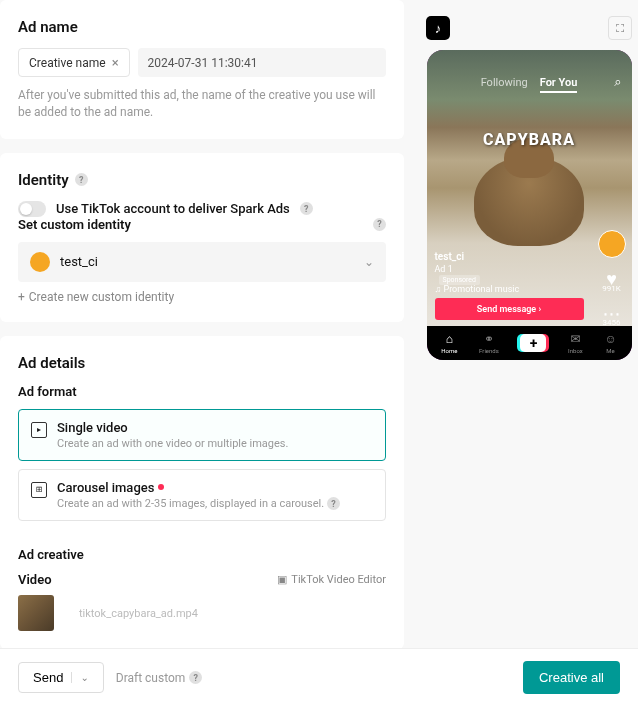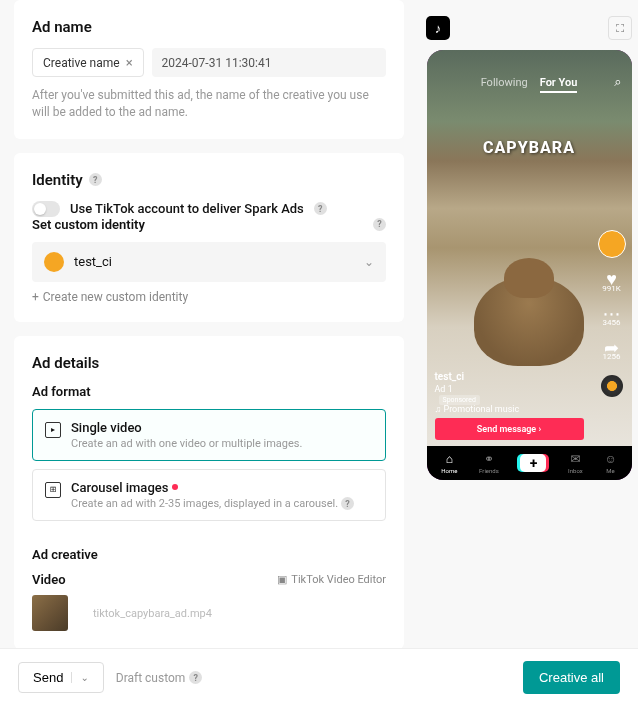--- a/index.html
+++ b/index.html
@@ -1,18 +1,18 @@
 <!DOCTYPE html>
 <html><head>
 <meta charset="utf-8">
 <style>
 * { box-sizing: border-box; margin: 0; padding: 0; }
 body { font-family: -apple-system, BlinkMacSystemFont, "Segoe UI", Roboto, sans-serif; background: #f8f8f8; color: #121212; width: 638px; height: 706px; overflow: hidden; position: relative; }
 .main-area { display: flex; gap: 16px; padding: 0; }
-.left-col { flex: 1; display: flex; flex-direction: column; gap: 14px; padding-left: 14px; }
+.left-col { flex: 1; display: flex; flex-direction: column; gap: 14px; }
 .card { background: #fff; border-radius: 6px; padding: 18px 18px; }
 .section-title { font-size: 15px; font-weight: 600; color: #121212; margin-bottom: 12px; display: flex; align-items: center; gap: 6px; }
 .sub-label { font-size: 13px; font-weight: 600; margin-bottom: 10px; color: #121212; display: flex; align-items: center; gap: 4px; justify-content: space-between; }
 .chip-row { display: flex; gap: 8px; margin-bottom: 10px; }
 .chip { background: #fff; border: 1px solid #e4e4e4; border-radius: 4px; padding: 6px 10px; font-size: 12px; display: flex; align-items: center; gap: 6px; color: #333; }
 .chip-x { color: #888; cursor: pointer; font-size: 13px; }
 .chip-date { background: #f5f5f5; border: none; color: #555; font-size: 12px; flex: 1; }
 .help-text { font-size: 12px; color: #999; line-height: 1.4; }
 .info-icon { width: 13px; height: 13px; border-radius: 50%; background: #e0e0e0; color: #888; font-size: 9px; display: inline-flex; align-items: center; justify-content: center; font-weight: bold; }
 .toggle-row { display: flex; align-items: center; gap: 10px; margin-bottom: 0; }
@@ -33,30 +33,30 @@
 .video-editor-link { display: flex; align-items: center; gap: 4px; font-size: 11px; color: #888; float: right; cursor: pointer; }
 .video-row { display: flex; align-items: center; gap: 25px; margin-top: 8px; }
 .thumb { width: 36px; height: 36px; background: linear-gradient(135deg, #8b6f47 0%, #6b5437 50%, #4a3b28 100%); border-radius: 3px; }
 .file-meta { font-size: 11px; color: #ccc; }
 
 
 .right-col { width: 218px; flex-shrink: 0; padding-top: 10px; }
 .preview-head { display: flex; align-items: center; justify-content: space-between; padding: 6px 6px 10px; }
 .tt-logo { width: 24px; height: 24px; background: #000; border-radius: 5px; display: flex; align-items: center; justify-content: center; color: #fff; font-size: 13px; font-weight: bold; }
 .fullscreen-btn { width: 24px; height: 24px; border: 1px solid #e0e0e0; border-radius: 4px; display:flex; align-items:center; justify-content:center; cursor:pointer; color:#666; font-size:11px;}
-.phone { width: 205px; height: 430px; background: #701a75; border-radius: 16px; overflow: hidden; position: relative; margin: 0 auto; }
+.phone { width: 205px; height: 310px; background: #701a75; border-radius: 16px; overflow: hidden; position: relative; margin: 0 auto; }
 .status-bar { display: flex; justify-content: space-between; padding: 6px 14px 4px; color: #fff; font-size: 10px; font-weight: 600; }
 .feed-tabs { display: flex; justify-content: center; gap: 12px; color: #fff; font-size: 11px; padding: 2px 0 6px; position: relative; }
 .feed-tab { opacity: .7; }
 .feed-tab.active { opacity: 1; font-weight: 600; border-bottom: 2px solid #fff; padding-bottom: 2px; }
 .feed-search { position: absolute; right: 10px; top: 0; color: #fff; font-size: 13px; }
 .video-area { position: absolute; top: 0; left: 0; right: 0; bottom: 34px; background: linear-gradient(180deg, #5a6b5d 0%, #7a8b6f 18%, #8a7659 28%, #b8a888 40%, #a89570 50%, #d8d0c0 70%, #e8e4dc 100%); }
 .capy { position: absolute; bottom: 80px; left: 50%; transform: translateX(-50%); width: 110px; height: 90px; background: radial-gradient(ellipse at 50% 30%, #9b7a4f 0%, #7a5d3a 70%); border-radius: 50% 50% 40% 40%; }
 .capy::before { content:""; position:absolute; top:-18px; left:30px; width:50px; height:40px; background:#8b6840; border-radius:50% 50% 40% 40%;}
-.overlay-text { position: absolute; top: 88px; left: 50%; transform: translateX(-50%); color: #fff; font-weight: 800; font-size: 16px; text-shadow: 1px 1px 3px rgba(0,0,0,.6); letter-spacing: 1px; }
+.overlay-text { position: absolute; top: 80px; left: 50%; transform: translateX(-50%); color: #fff; font-weight: 800; font-size: 16px; text-shadow: 1px 1px 3px rgba(0,0,0,.6); letter-spacing: 1px; }
 .right-rail { position: absolute; right: 6px; top: 180px; display: flex; flex-direction: column; align-items: center; gap: 10px; color: #fff; }
 .rail-avatar { width: 28px; height: 28px; background: #f5a623; border-radius: 50%; border: 1.5px solid #fff; }
 .rail-icon { font-size: 18px; text-align: center; }
 .rail-count { font-size: 8px; margin-top: -6px; }
 .disc { width: 22px; height: 22px; background: radial-gradient(circle, #f5a623 30%, #333 34%, #222 100%); border-radius: 50%; margin-top: 4px; }
 .bottom-overlay { position: absolute; bottom: 40px; left: 8px; right: 48px; color: #fff; font-size: 9px; }
 .bo-user { font-weight: 600; margin-bottom: 2px; font-size: 10px; }
 .bo-badge { background: rgba(255,255,255,.25); padding: 1px 4px; border-radius: 2px; font-size: 7px; margin-left: 4px; }
 .cta-btn { background: #fe2c55; color: #fff; text-align: center; padding: 6px; border-radius: 3px; font-size: 9px; font-weight: 600; margin-top: 4px; }
 .nav-bar { position: absolute; bottom: 0; left: 0; right: 0; height: 34px; background: #000; display: flex; justify-content: space-around; align-items: center; padding: 2px 4px; }

